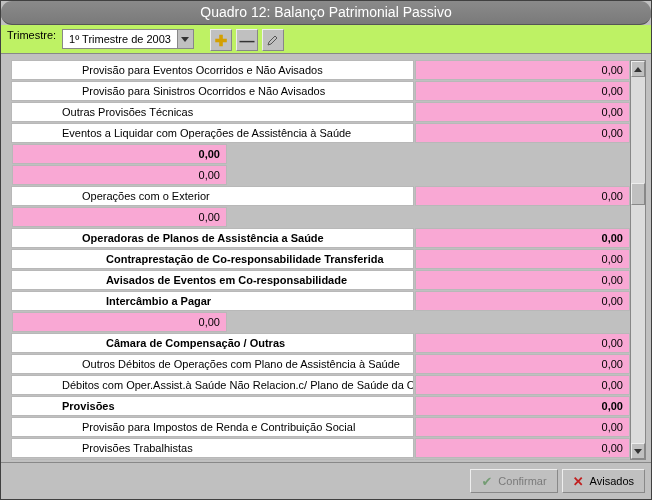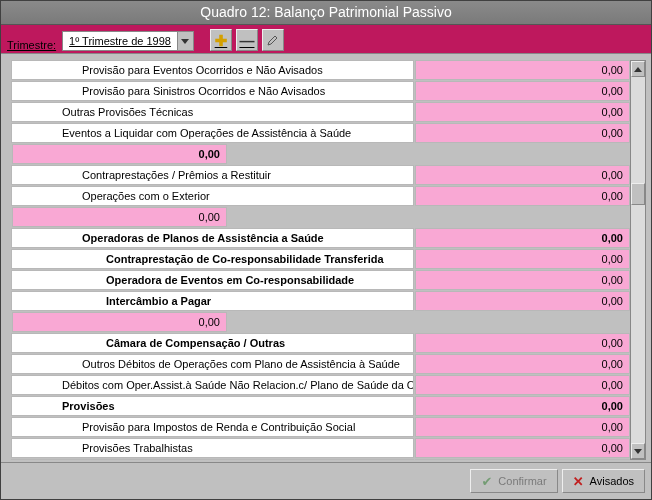--- a/index.html
+++ b/index.html
@@ -20,29 +20,29 @@
     display: flex;
     flex-direction: column;
   }
   .titlebar {
     background: linear-gradient(to bottom, #8a8a8a, #7a7a7a);
     color: #fff;
     font-size: 14px;
     padding: 3px 0 4px;
     text-align: center;
     border-bottom: 1px solid #555;
+    border-radius: 11px;
   }
   .toolbar {
     display: flex;
-    align-items: flex-end;
+    align-items: flex-start;
     padding: 4px 6px 2px;
     gap: 4px;
-    background: #be185d;
+    background: #bef264;
     border-bottom: 1px solid #888;
-    text-decoration: underline;
   }
   .toolbar-label { margin-right: 2px; }
   .dropdown {
     display: inline-flex;
     align-items: stretch;
     height: 20px;
     background: #fff;
     border: 1px solid #888;
     font-size: 11px;
   }
@@ -182,21 +182,21 @@
 <body>
 
 <div class="window">
   <div class="titlebar">
     <span>Quadro 12: Balanço Patrimonial Passivo</span>
   </div>
 
   <div class="toolbar">
     <span class="toolbar-label">Trimestre:</span>
     <div class="dropdown">
-      <span class="dd-text">1º Trimestre de 1998</span>
+      <span class="dd-text">1º Trimestre de 2003</span>
       <span class="dd-btn">
           <span class="tri down"></span>
         </span>
     </div>
     <div style="width:8px"></div>
     <div class="tb-btn">
         <span class="plus">✚</span>
       </div>
     <div class="tb-btn">
         <span class="minus">—</span>
@@ -225,40 +225,39 @@
           <div class="cell-value">0,00</div>
         </div>
         <div class="row">
           <div class="cell-label ind2">Eventos a Liquidar com Operações de Assistência à Saúde</div>
           <div class="cell-value">0,00</div>
         </div>
         <div class="row bold">
           <div class="cell-value">0,00</div>
         </div>
         <div class="row">
-          <div class="cell-label ind3">Contraprestações / Prêmios a Restituir</div>
           <div class="cell-value">0,00</div>
         </div>
         <div class="row">
           <div class="cell-label ind3">Operações com o Exterior</div>
           <div class="cell-value">0,00</div>
         </div>
         <div class="row">
           <div class="cell-value">0,00</div>
         </div>
         <div class="row bold">
           <div class="cell-label ind3">Operadoras de Planos de Assistência a Saúde</div>
           <div class="cell-value">0,00</div>
         </div>
         <div class="row">
           <div class="cell-label ind4">Contraprestação de Co-responsabilidade Transferida</div>
           <div class="cell-value">0,00</div>
         </div>
         <div class="row">
-          <div class="cell-label ind4">Operadora de Eventos em Co-responsabilidade</div>
+          <div class="cell-label ind4">Avisados de Eventos em Co-responsabilidade</div>
           <div class="cell-value">0,00</div>
         </div>
         <div class="row">
           <div class="cell-label ind4">Intercâmbio a Pagar</div>
           <div class="cell-value">0,00</div>
         </div>
         <div class="row">
           <div class="cell-value">0,00</div>
         </div>
         <div class="row">

